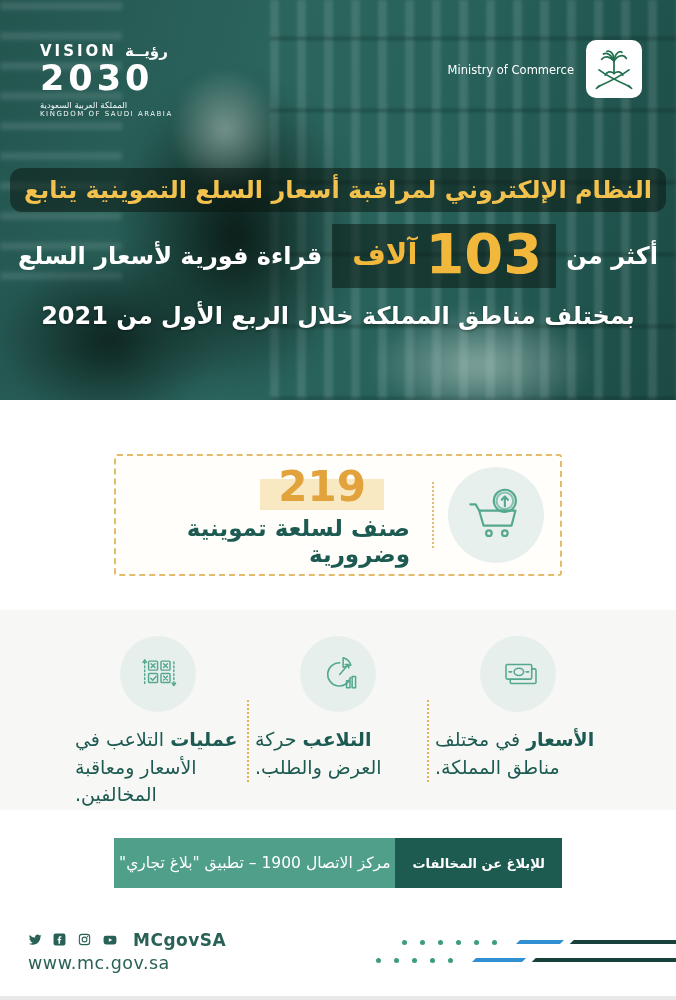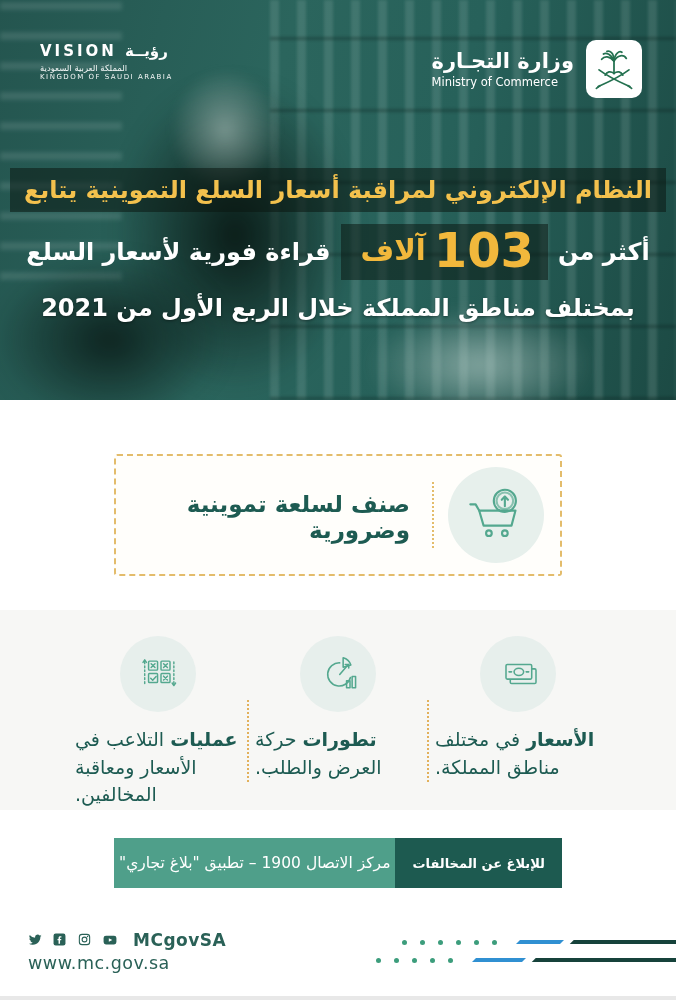--- a/index.html
+++ b/index.html
@@ -38,26 +38,26 @@
 
   .moc-logo { position:absolute; right:34px; top:40px; display:flex; flex-direction:row; gap:12px; align-items:center; z-index:5; direction:rtl; }
   .moc-emblem { width:56px; height:58px; background:#fff; border-radius:10px; display:flex; align-items:center; justify-content:center; }
   .moc-text { text-align:left; color:#fff; direction:ltr; }
   .moc-ar { font-size:21px; font-weight:bold; letter-spacing:1px; }
   .moc-en { font-size:11.5px; margin-top:2px; }
 
   
   .headline { position:absolute; left:0; right:0; top:168px; text-align:center; direction:rtl; z-index:4; }
   .h-line1 { display:inline-block; background:rgba(10,22,15,.52); color:#f3c14d;
-             font-size:24px; font-weight:bold; padding:6px 14px; line-height:1.35; }
+             font-size:24px; font-weight:bold; padding:6px 14px; line-height:1.35;border-radius:12px; }
   .h-line2 { margin-top:12px; display:flex; direction:rtl; justify-content:center; align-items:center;
              gap:10px; color:#ffffff; font-size:24px; font-weight:bold; }
   .h-bignum-box { display:inline-flex; direction:rtl; align-items:center; gap:8px;
              background:rgba(10,22,15,.52); padding:2px 14px 6px; color:#f1b83c; }
-  .h-bignum { font-size:48px; font-weight:bold; line-height:1; }
+  .h-bignum { font-size:56px; font-weight:bold; line-height:1; }
   .h-bigword { font-size:29px; font-weight:bold;margin-left:6px; }
   .h-line3 { margin-top:14px; color:#ffffff; font-size:24px; font-weight:bold; text-shadow:0 1px 3px rgba(0,0,0,.4); }
 
   
   .stat-section { height:210px; background:#fff; display:flex; justify-content:center; align-items:flex-start; padding-top:54px; }
   .stat-card { width:448px; height:122px; border:2px dashed #e3bc6b; border-radius:3px;
                display:flex; direction:rtl; align-items:center; padding:0 16px; background:#fffefb; }
   .stat-icon-wrap { width:96px; height:96px; border-radius:50%; background:#e7f0ec;
                display:flex; align-items:center; justify-content:center; flex:0 0 auto; }
   .stat-divider { height:66px; border-left:2px dotted #e3bc6b; margin:0 14px; }
@@ -109,20 +109,21 @@
     <div class="layer ph-person"></div>
     <div class="layer ph-ghutra"></div>
     <div class="layer ph-thobe"></div>
     <div class="layer ph-dark-corner"></div>
 
     <div class="vision-logo">
       <div class="vision-row1">
         <span class="vision-en">VISION</span>
         <span class="vision-ar">رؤيــة</span>
       </div>
+      <div class="vision-year">2030</div>
       <div class="vision-sub-ar">المملكة العربية السعودية</div>
       <div class="vision-sub-en">KINGDOM OF SAUDI ARABIA</div>
     </div>
 
     <div class="moc-logo">
       <div class="moc-emblem">
         <svg width="44" height="46" viewBox="0 0 50 52" fill="none" stroke="#247150" stroke-width="2" stroke-linecap="round">
           <path d="M25 17 L25 31"></path>
           <path d="M25 17 C20 11, 14 11, 11 15"></path>
           <path d="M25 17 C22 9, 16 7, 13 9"></path>
@@ -130,21 +131,20 @@
           <path d="M25 17 C26 8, 31 5, 34 7"></path>
           <path d="M25 17 C29 10, 36 9, 39 14"></path>
           <path d="M25 31 C21 28, 17 29, 15 33"></path>
           <path d="M25 31 C29 28, 33 29, 35 33"></path>
           <path d="M7 46 C16 42, 30 36, 42 27"></path>
           <path d="M43 46 C34 42, 20 36, 8 27"></path>
           <path d="M5 48 l4 -3 M45 48 l-4 -3"></path>
         </svg>
       </div>
       <div class="moc-text">
-        <div class="moc-ar">وزارة التجـارة</div>
         <div class="moc-en">Ministry of Commerce</div>
       </div>
     </div>
 
     <div class="headline">
       <div>
         <span class="h-line1">النظام الإلكتروني لمراقبة أسعار السلع التموينية يتابع</span>
       </div>
       <div class="h-line2">
         <span>أكثر من</span>
@@ -167,20 +167,21 @@
           <circle cx="27" cy="55.5" r="3.2"></circle>
           <circle cx="45" cy="55.5" r="3.2"></circle>
           <circle cx="45" cy="19" r="12.5"></circle>
           <circle cx="45" cy="19" r="9.4" opacity="0.65"></circle>
           <path d="M45 25 V14.5"></path>
           <path d="M41.5 17.8 L45 14.2 l3.5 3.6"></path>
         </svg>
       </div>
       <div class="stat-divider"></div>
       <div class="stat-text">
+        <span class="stat-num">219</span>
         <span class="stat-label">صنف لسلعة تموينية وضرورية</span>
       </div>
     </div>
   </div>
 
   <div class="features">
 
     <div class="feature">
       <div class="feat-icon-wrap">
         <svg width="48" height="48" viewBox="0 0 56 56" fill="none" stroke="#54a88f" stroke-width="1.8" stroke-linejoin="round">
@@ -203,21 +204,21 @@
         <svg width="48" height="48" viewBox="0 0 56 56" fill="none" stroke="#54a88f" stroke-width="1.8" stroke-linecap="round" stroke-linejoin="round">
           <path d="M30 15 a13.5 13.5 0 1 0 12.5 17"></path>
           <path d="M34 9 a13 13 0 0 1 9 8.5 L34 20 Z"></path>
           <path d="M30 28.5 L40 17"></path>
           <path d="M36.5 17 h4 v4"></path>
           <rect x="38" y="36" width="4" height="8"></rect>
           <rect x="44.5" y="31" width="4" height="13"></rect>
         </svg>
       </div>
       <div class="feature-text">
-        <b>تطورات</b>
+        <b>التلاعب</b>
         <span>حركة العرض والطلب.</span>
       </div>
     </div>
 
     <div class="feat-divider"></div>
 
     <div class="feature">
       <div class="feat-icon-wrap">
         <svg width="48" height="48" viewBox="0 0 56 56" fill="none" stroke="#54a88f" stroke-width="1.7" stroke-linecap="round" stroke-linejoin="round">
           <rect x="17" y="13" width="10.5" height="10.5" rx="1"></rect>

